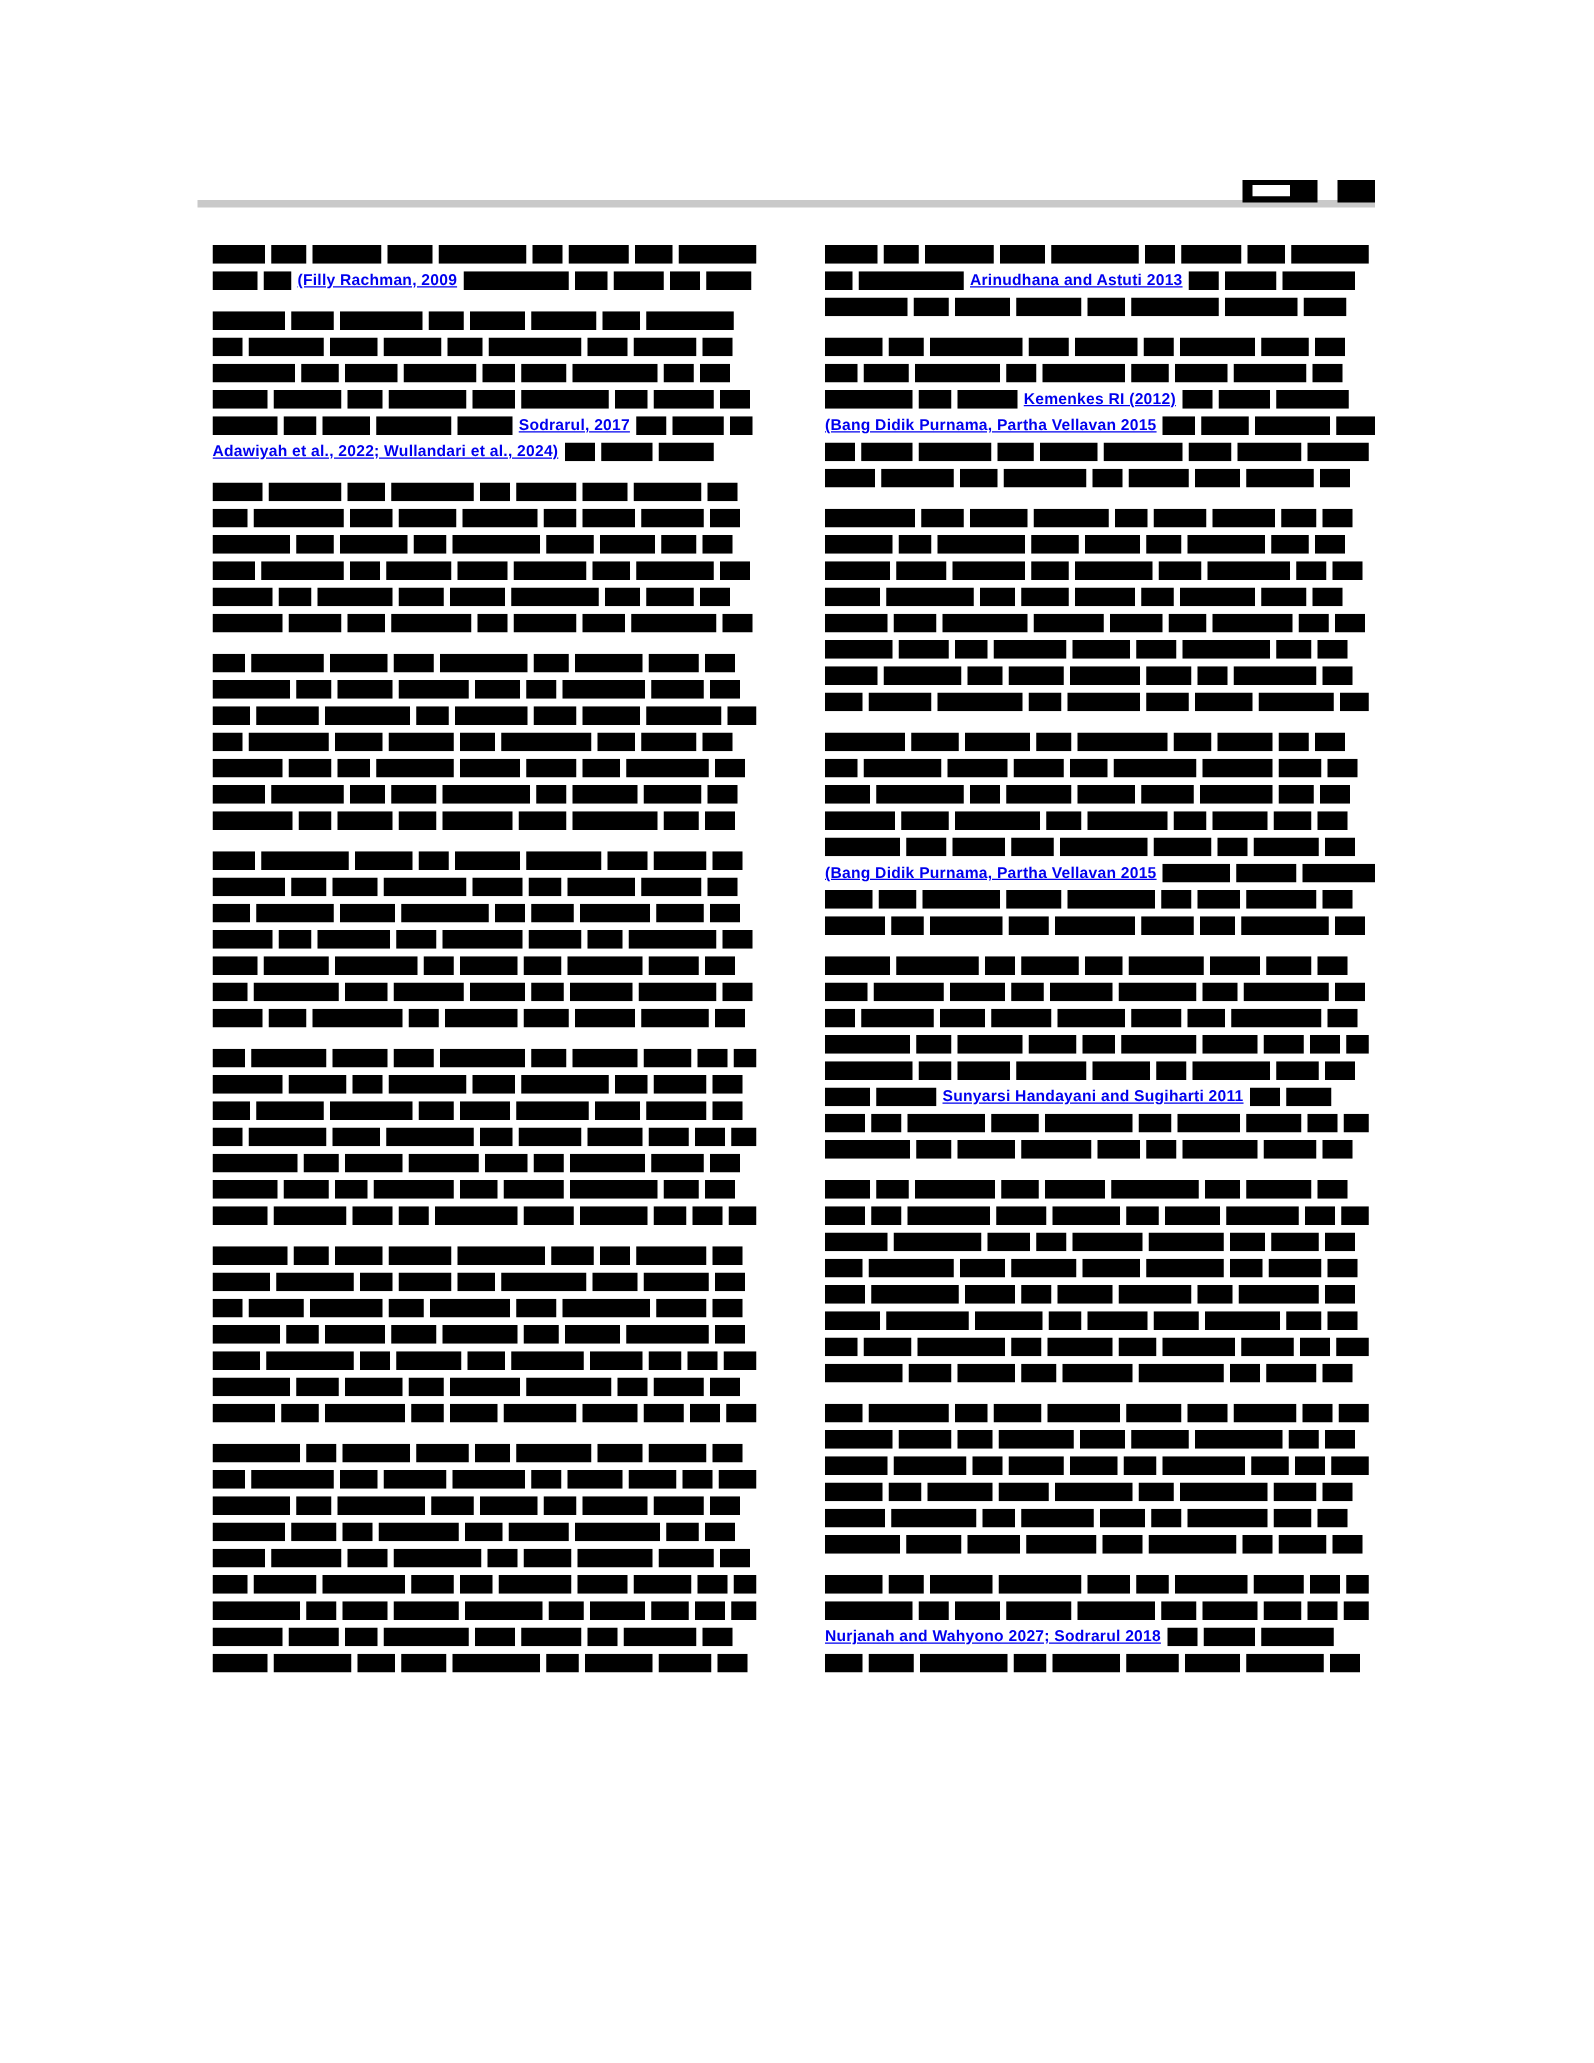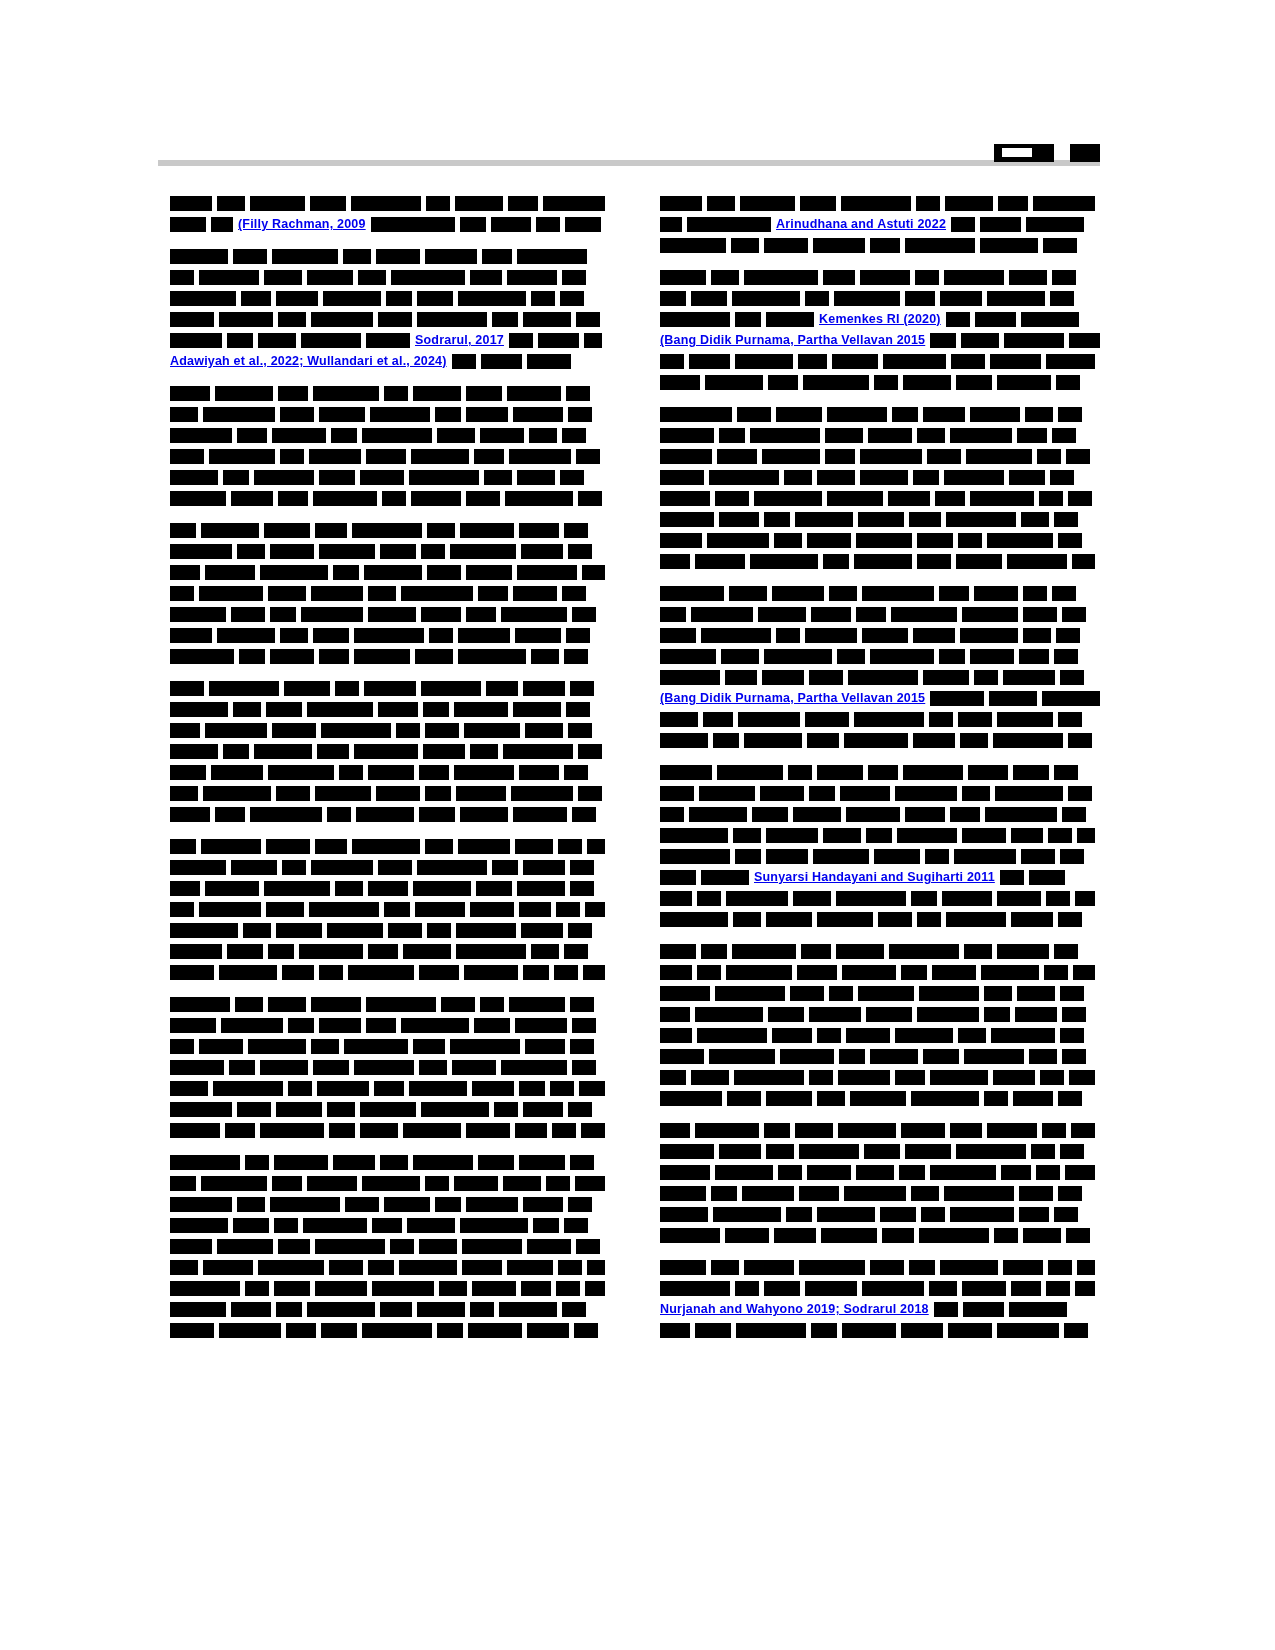--- a/index.html
+++ b/index.html
@@ -691,21 +691,21 @@
         <div class="w" style="width: 36px;"></div>
         <div class="w" style="width: 70px;"></div>
         <div class="w" style="width: 24px;"></div>
         <div class="w" style="width: 48px;"></div>
         <div class="w" style="width: 30px;"></div>
         <div class="w" style="width: 62px;"></div>
       </div>
       <div class="line">
         <div class="w" style="width: 22px;"></div>
         <div class="w" style="width: 84px;"></div>
-        <span class="cite">Arinudhana and Astuti 2022</span>
+        <span class="cite">Arinudhana and Astuti 2013</span>
         <div class="w" style="width: 24px;"></div>
         <div class="w" style="width: 41px;"></div>
         <div class="w" style="width: 58px;"></div>
       </div>
       <div class="line">
         <div class="w" style="width: 66px;"></div>
         <div class="w" style="width: 28px;"></div>
         <div class="w" style="width: 44px;"></div>
         <div class="w" style="width: 52px;"></div>
         <div class="w" style="width: 30px;"></div>
@@ -733,21 +733,21 @@
         <div class="w" style="width: 66px;"></div>
         <div class="w" style="width: 30px;"></div>
         <div class="w" style="width: 42px;"></div>
         <div class="w" style="width: 58px;"></div>
         <div class="w" style="width: 24px;"></div>
       </div>
       <div class="line">
         <div class="w" style="width: 70px;"></div>
         <div class="w" style="width: 26px;"></div>
         <div class="w" style="width: 48px;"></div>
-        <span class="cite">Kemenkes RI (2020)</span>
+        <span class="cite">Kemenkes RI (2012)</span>
         <div class="w" style="width: 24px;"></div>
         <div class="w" style="width: 41px;"></div>
         <div class="w" style="width: 58px;"></div>
       </div>
       <div class="line">
         <span class="cite">(Bang Didik Purnama, Partha Vellavan 2015</span>
         <div class="w" style="width: 26px;"></div>
         <div class="w" style="width: 38px;"></div>
         <div class="w" style="width: 60px;"></div>
         <div class="w" style="width: 44px;"></div>
@@ -1213,21 +1213,21 @@
         <div class="w" style="width: 36px;"></div>
         <div class="w" style="width: 52px;"></div>
         <div class="w" style="width: 62px;"></div>
         <div class="w" style="width: 28px;"></div>
         <div class="w" style="width: 44px;"></div>
         <div class="w" style="width: 30px;"></div>
         <div class="w" style="width: 24px;"></div>
         <div class="w" style="width: 20px;"></div>
       </div>
       <div class="line">
-        <span class="cite">Nurjanah  and  Wahyono  2019;  Sodrarul  2018</span>
+        <span class="cite">Nurjanah  and  Wahyono  2027;  Sodrarul  2018</span>
         <div class="w" style="width: 24px;"></div>
         <div class="w" style="width: 41px;"></div>
         <div class="w" style="width: 58px;"></div>
       </div>
       <div class="line">
         <div class="w" style="width: 30px;"></div>
         <div class="w" style="width: 36px;"></div>
         <div class="w" style="width: 70px;"></div>
         <div class="w" style="width: 26px;"></div>
         <div class="w" style="width: 54px;"></div>

